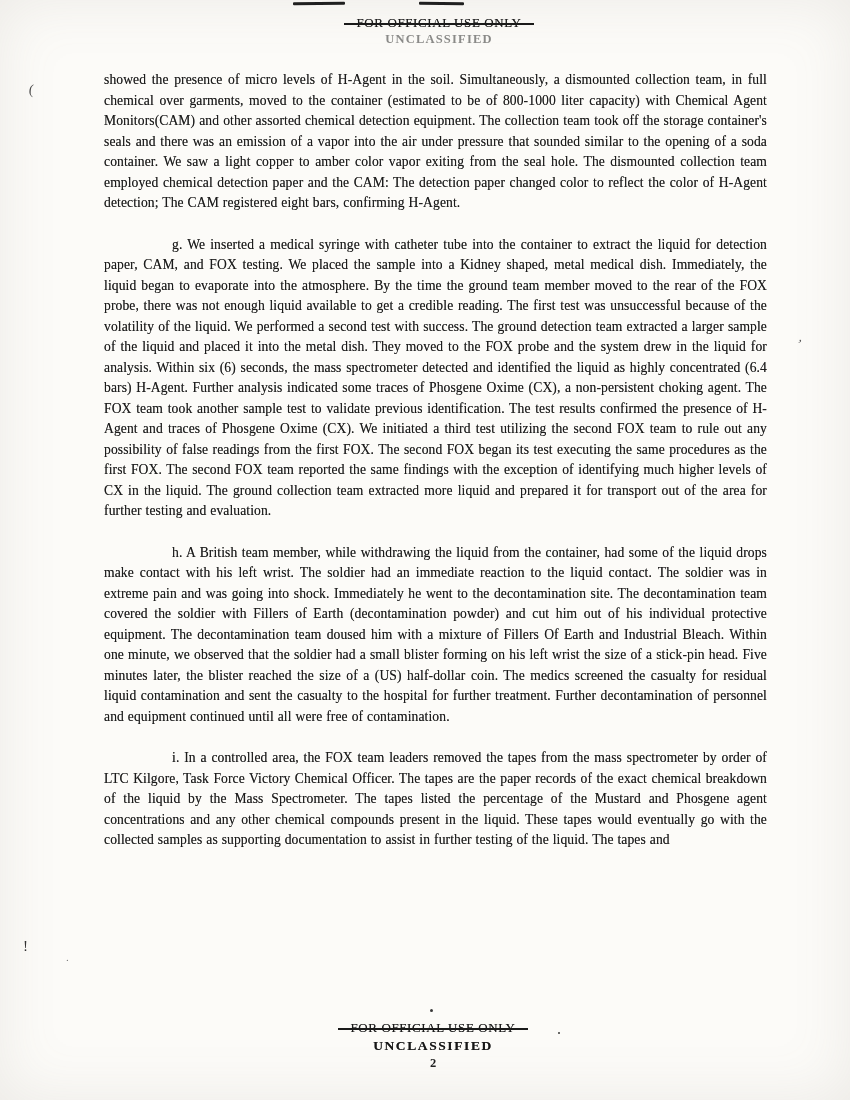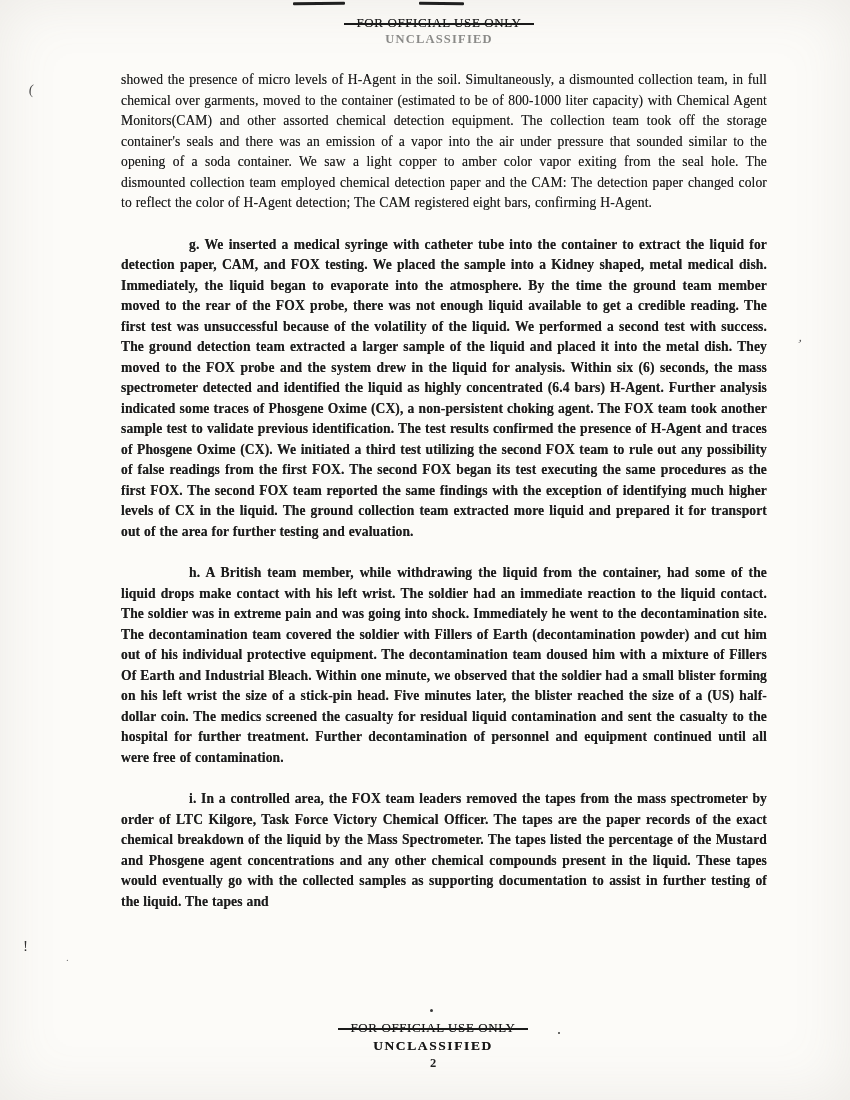--- a/index.html
+++ b/index.html
@@ -81,22 +81,22 @@
     left: 104px;
     top: 70px;
     width: 663px;
     text-align: justify;
     font-size: 13.6px;
     line-height: 20.5px;
     letter-spacing: 0.1px;
     word-spacing: 0.4px;
     text-shadow: 0 0 0.55px rgba(28,28,28,0.6);
   }
-  .para { margin: 0 0 21px 17px; }
-  .para.indented { text-indent: 68px; font-weight: bold; }
+  .para { margin: 0 0 21px 0; }
+  .para.indented { text-indent: 68px; }
   
   .artifact { position: absolute; pointer-events: none; }
   .dash { background: #1f1f1f; height: 3px; border-radius: 1px; }
   .dash-1 { top: 2px; left: 293px; width: 52px; transform: rotate(-0.6deg); }
   .dash-2 { top: 2px; left: 419px; width: 45px; transform: rotate(0.4deg); }
   .margin-glyph {
     color: #4d4d4d;
     font-size: 14px;
     font-family: "Liberation Serif", serif;
   }

